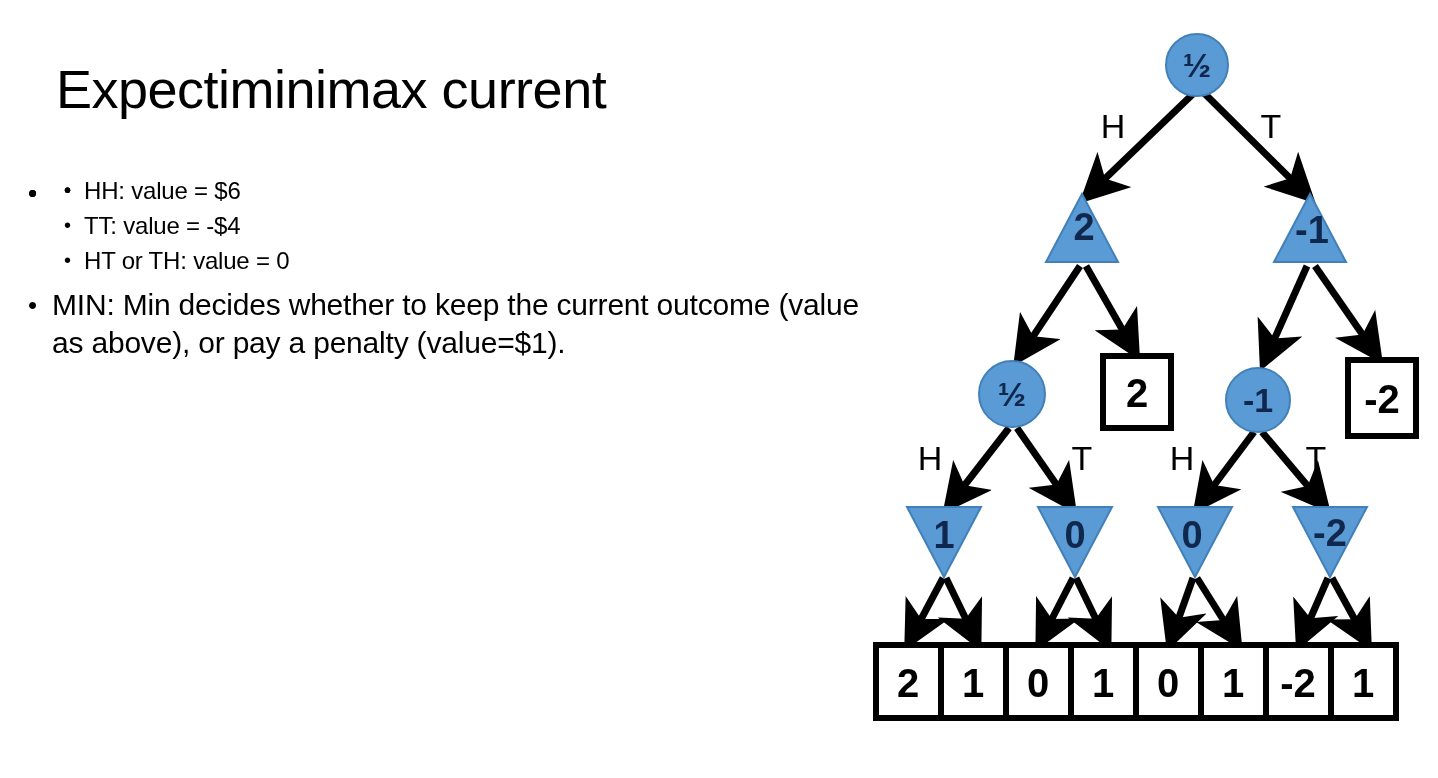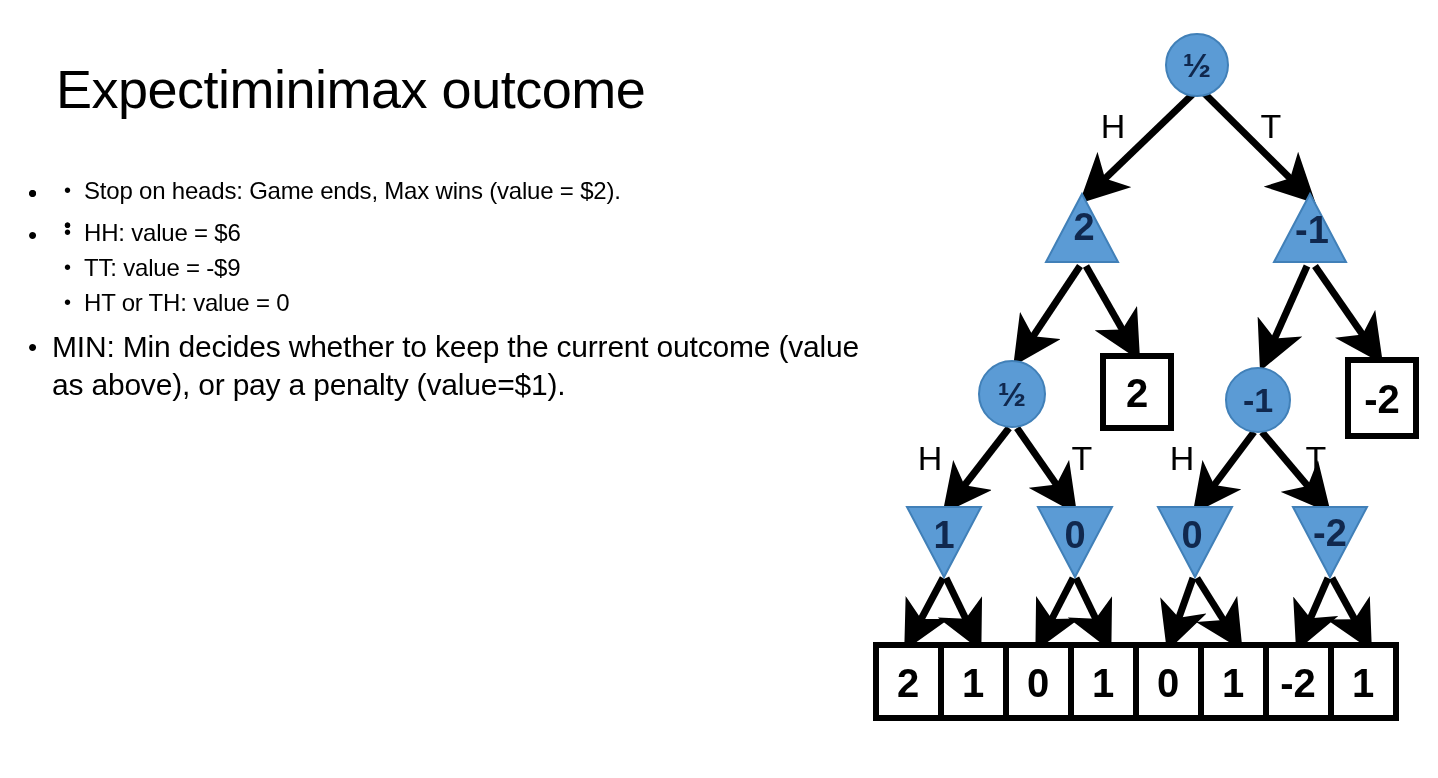--- a/index.html
+++ b/index.html
@@ -104,55 +104,54 @@
     font-weight: 400;
     fill: #000000;
     font-size: 34px;
   }
 </style>
 </head>
 <body>
 
 <div id="slide">
 
-  <h1 id="slide-title">Expectiminimax outcome</h1>
+  <h1 id="slide-title">Expectiminimax current</h1>
 
   <div id="body-text">
     <ul class="lvl1">
 
       <li class="b1">
         <span class="bullet-dot">•</span>
       </li>
 
       <li class="b1">
         <span class="bullet-dot">•</span>
         <ul class="lvl2">
           <li class="b2">
             <span class="bullet-dot">•</span>
-            <span>Stop on heads: Game ends, Max wins (value = $2).</span>
           </li>
           <li class="b2">
             <span class="bullet-dot">•</span>
           </li>
           <li class="b2">
             <span class="bullet-dot">•</span>
           </li>
         </ul>
       </li>
 
       <li class="b1">
         <span class="bullet-dot">•</span>
         <ul class="lvl2">
           <li class="b2">
             <span class="bullet-dot">•</span>
             <span>HH: value = $6</span>
           </li>
           <li class="b2">
             <span class="bullet-dot">•</span>
-            <span>TT: value = -$9</span>
+            <span>TT: value = -$4</span>
           </li>
           <li class="b2">
             <span class="bullet-dot">•</span>
             <span>HT or TH: value = 0</span>
           </li>
         </ul>
       </li>
 
       <li class="b1">
         <span class="bullet-dot">•</span>

